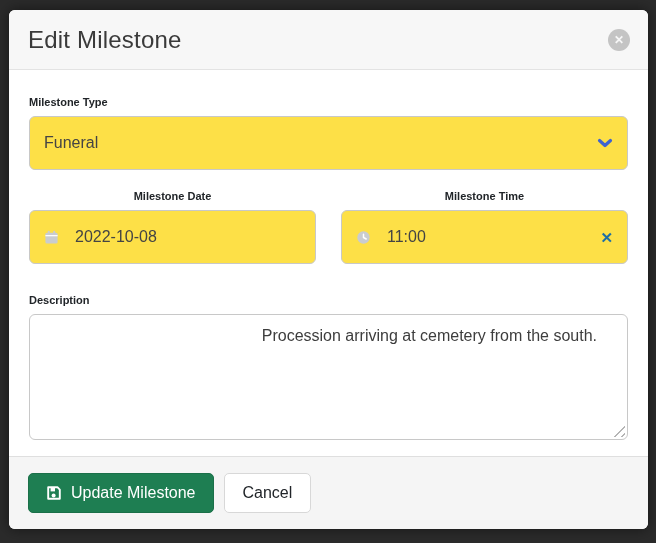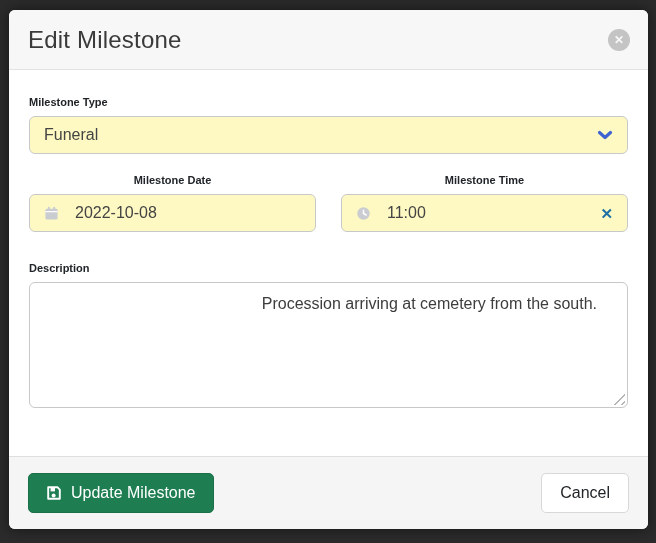--- a/index.html
+++ b/index.html
@@ -58,24 +58,24 @@
     background: #ffffff;
   }
   .field-label {
     display: block;
     font-size: 11px;
     font-weight: 700;
     color: #212529;
     margin-bottom: 8px;
   }
   .control {
-    height: 38px;
+    height: 54px;
     border: 1px solid #c8c8c8;
     border-radius: 6px;
-    background: #fef9c3;
+    background: #fde047;
     display: flex;
     align-items: center;
     padding: 0 14px;
     font-size: 16px;
     color: #444444;
   }
   .select-control { justify-content: space-between; cursor: pointer; }
   .select-value { color: #444444; }
   .group-type { margin-bottom: 20px; }
   .row-2col {
@@ -116,21 +116,21 @@
     clip-path: polygon(100% 0, 100% 100%, 0 100%);
     cursor: nwse-resize;
   }
   .modal-footer {
     margin-top: auto;
     flex: 0 0 73px;
     background: #f5f5f5;
     border-top: 1px solid #dfdfdf;
     display: flex;
     align-items: center;
-    justify-content: space-between;
+    justify-content: flex-start;
     gap: 10px;
     padding: 0 19px;
   }
   .btn {
     height: 40px;
     border-radius: 5px;
     font-size: 16px;
     font-family: "Liberation Sans", sans-serif;
     display: inline-flex;
     align-items: center;

